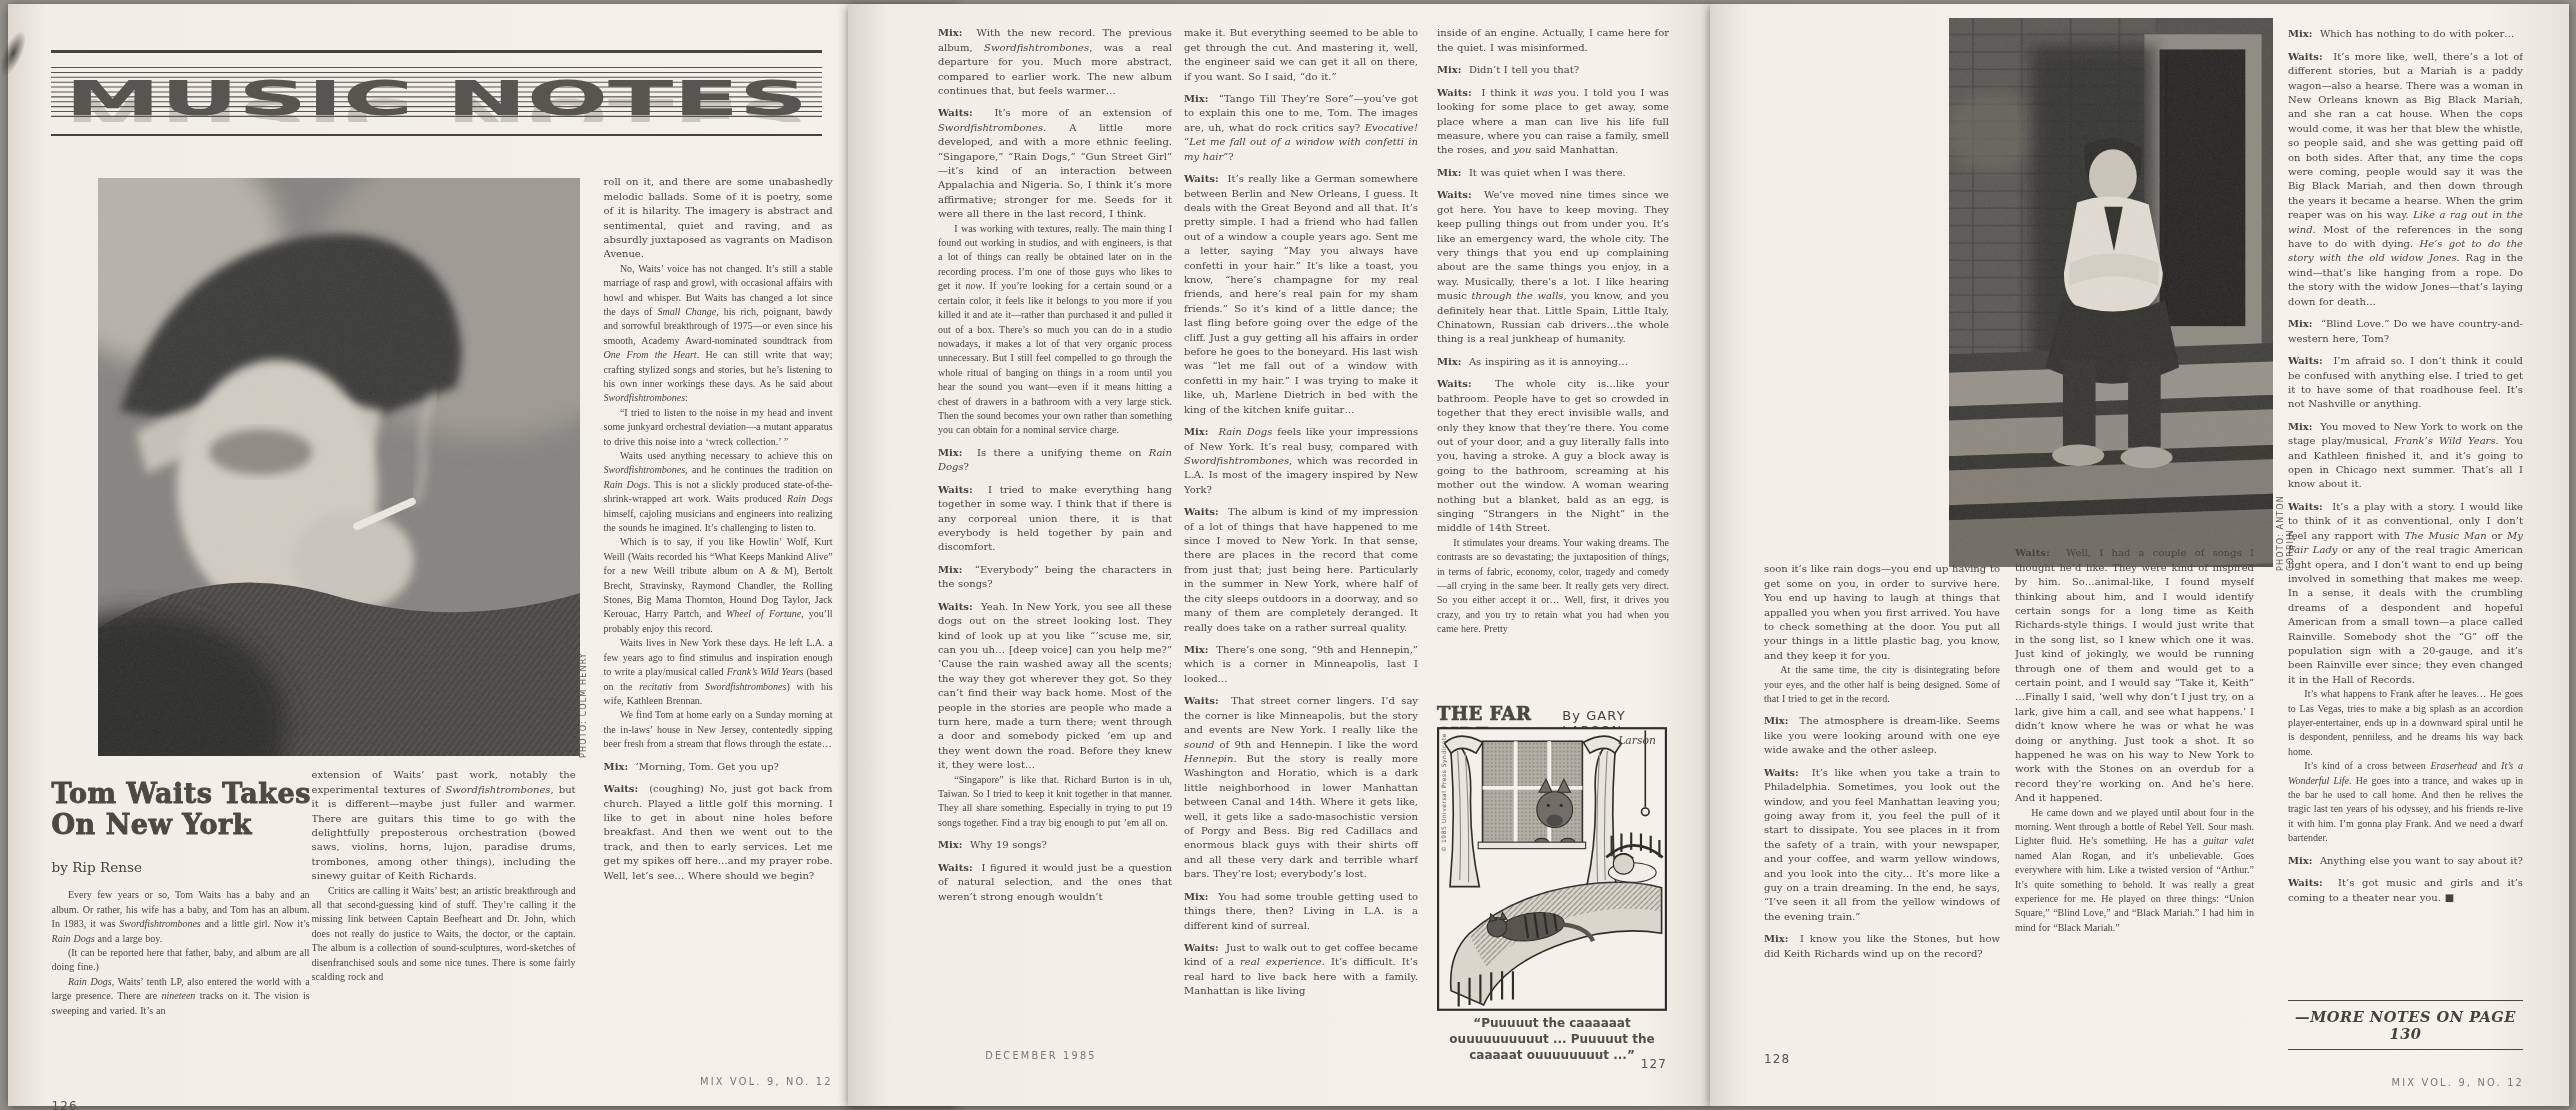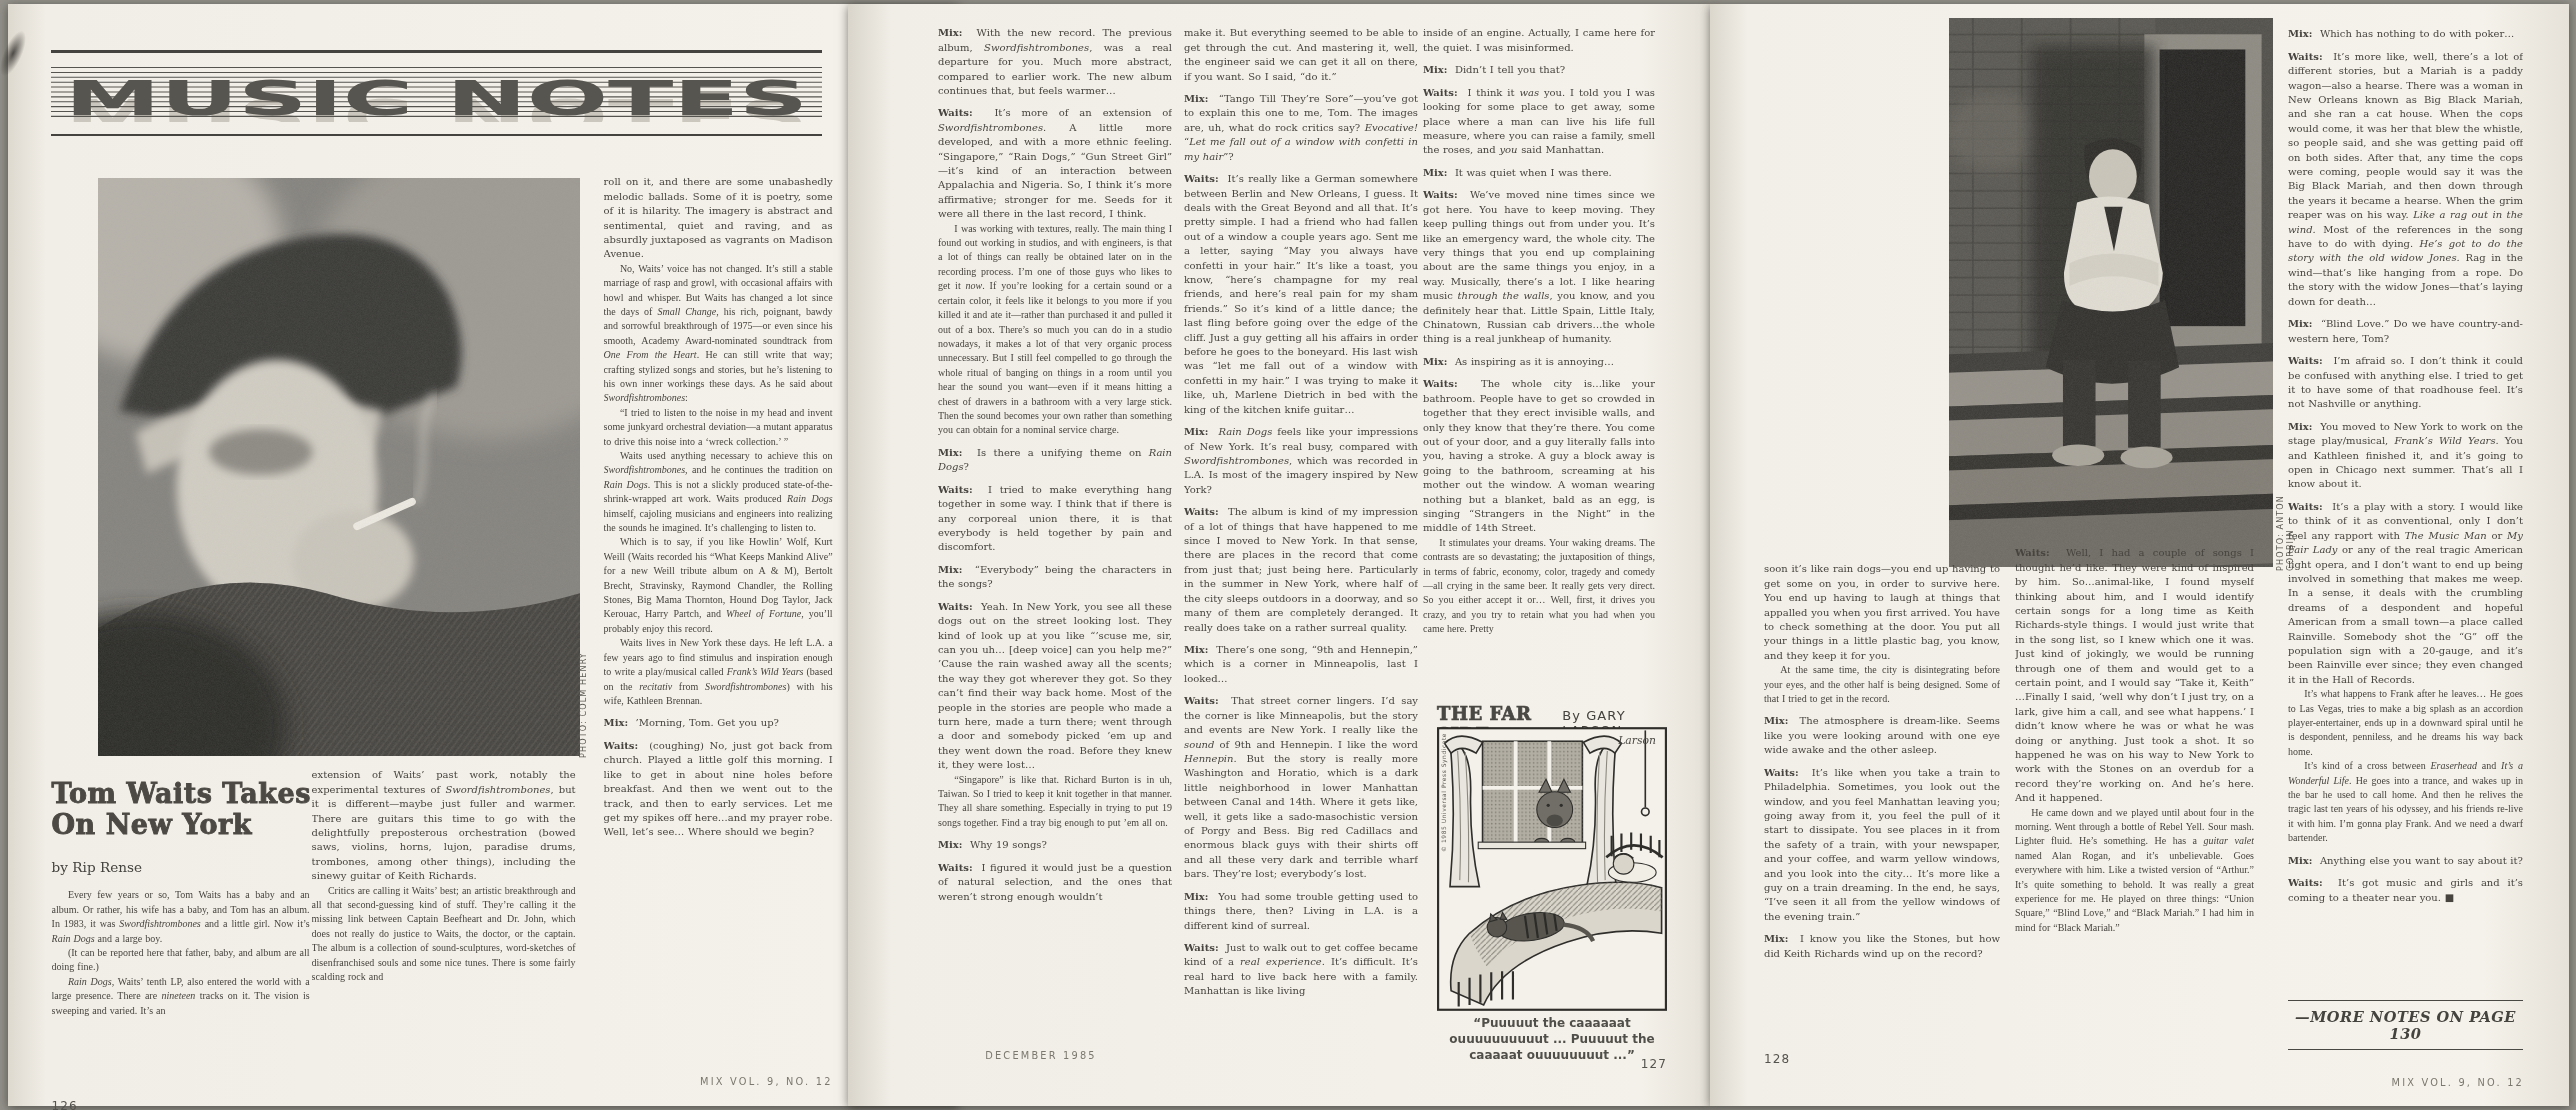--- a/index.html
+++ b/index.html
@@ -103,20 +103,21 @@
         <p class="cont">extension of Waits’ past work, notably the experimental textures of <i>Swordfishtrombones</i>, but it is different—maybe just fuller and warmer. There are guitars this time to go with the delightfully preposterous orchestration (bowed saws, violins, horns, lujon, paradise drums, trombones, among other things), including the sinewy guitar of Keith Richards.</p>
         <p class="ind">Critics are calling it Waits’ best; an artistic breakthrough and all that second-guessing kind of stuff. They’re calling it the missing link between Captain Beefheart and Dr. John, which does not really do justice to Waits, the doctor, or the captain. The album is a collection of sound-sculptures, word-sketches of disenfranchised souls and some nice tunes. There is some fairly scalding rock and</p>
       </div>
     <div class="col" style="left:596px;top:171px;width:229px;height:904px;">
         <p class="cont">roll on it, and there are some unabashedly melodic ballads. Some of it is poetry, some of it is hilarity. The imagery is abstract and sentimental, quiet and raving, and as absurdly juxtaposed as vagrants on Madison Avenue.</p>
         <p class="ind">No, Waits’ voice has not changed. It’s still a stable marriage of rasp and growl, with occasional affairs with howl and whisper. But Waits has changed a lot since the days of <i>Small Change</i>, his rich, poignant, bawdy and sorrowful breakthrough of 1975—or even since his smooth, Academy Award-nominated soundtrack from <i>One From the Heart</i>. He can still write that way; crafting stylized songs and stories, but he’s listening to his own inner workings these days. As he said about <i>Swordfishtrombones</i>:</p>
         <p class="ind">“I tried to listen to the noise in my head and invent some junkyard orchestral deviation—a mutant apparatus to drive this noise into a ‘wreck collection.’ ”</p>
         <p class="ind">Waits used anything necessary to achieve this on <i>Swordfishtrombones</i>, and he continues the tradition on <i>Rain Dogs</i>. This is not a slickly produced state-of-the-shrink-wrapped art work. Waits produced <i>Rain Dogs</i> himself, cajoling musicians and engineers into realizing the sounds he imagined. It’s challenging to listen to.</p>
         <p class="ind">Which is to say, if you like Howlin’ Wolf, Kurt Weill (Waits recorded his “What Keeps Mankind Alive” for a new Weill tribute album on A &amp; M), Bertolt Brecht, Stravinsky, Raymond Chandler, the Rolling Stones, Big Mama Thornton, Hound Dog Taylor, Jack Kerouac, Harry Partch, and <i>Wheel of Fortune</i>, you’ll probably enjoy this record.</p>
         <p class="ind">Waits lives in New York these days. He left L.A. a few years ago to find stimulus and inspiration enough to write a play/musical called <i>Frank’s Wild Years</i> (based on the <i>recitativ</i> from <i>Swordfishtrombones</i>) with his wife, Kathleen Brennan.</p>
+        <p class="ind">We find Tom at home early on a Sunday morning at the in-laws’ house in New Jersey, contentedly sipping beer fresh from a stream that flows through the estate…</p>
         <p class="qa"><b>Mix:</b>&nbsp;&nbsp;’Morning, Tom. Get you up?</p>
         <p class="qa"><b>Waits:</b>&nbsp;&nbsp;(coughing) No, just got back from church. Played a little golf this morning. I like to get in about nine holes before breakfast. And then we went out to the track, and then to early services. Let me get my spikes off here…and my prayer robe. Well, let’s see… Where should we begin?</p>
       </div>
 
     <div class="folio" style="left:44px;top:1057px;margin-top:38px;">126</div>
     <div class="runfoot" style="left:624px;top:1072px;width:201px;">MIX VOL. 9, NO. 12</div>
   </div>
 
   <div class="page" id="page2">
     <div class="col" style="left:90px;top:22px;width:234px;height:1018px;">
@@ -135,21 +136,21 @@
         <p class="cont">make it. But everything seemed to be able to get through the cut. And mastering it, well, the engineer said we can get it all on there, if you want. So I said, “do it.”</p>
         <p class="qa"><b>Mix:</b>&nbsp;&nbsp;“Tango Till They’re Sore”—you’ve got to explain this one to me, Tom. The images are, uh, what do rock critics say? <i>Evocative!</i> “<i>Let me fall out of a window with confetti in my hair</i>”?</p>
         <p class="qa"><b>Waits:</b>&nbsp;&nbsp;It’s really like a German somewhere between Berlin and New Orleans, I guess. It deals with the Great Beyond and all that. It’s pretty simple. I had a friend who had fallen out of a window a couple years ago. Sent me a letter, saying “May you always have confetti in your hair.” It’s like a toast, you know, “here’s champagne for my real friends, and here’s real pain for my sham friends.” So it’s kind of a little dance; the last fling before going over the edge of the cliff. Just a guy getting all his affairs in order before he goes to the boneyard. His last wish was “let me fall out of a window with confetti in my hair.” I was trying to make it like, uh, Marlene Dietrich in bed with the king of the kitchen knife guitar…</p>
         <p class="qa"><b>Mix:</b>&nbsp;&nbsp;<i>Rain Dogs</i> feels like your impressions of New York. It’s real busy, compared with <i>Swordfishtrombones</i>, which was recorded in L.A. Is most of the imagery inspired by New York?</p>
         <p class="qa"><b>Waits:</b>&nbsp;&nbsp;The album is kind of my impression of a lot of things that have happened to me since I moved to New York. In that sense, there are places in the record that come from just that; just being here. Particularly in the summer in New York, where half of the city sleeps outdoors in a doorway, and so many of them are completely deranged. It really does take on a rather surreal quality.</p>
         <p class="qa"><b>Mix:</b>&nbsp;&nbsp;There’s one song, “9th and Hennepin,” which is a corner in Minneapolis, last I looked…</p>
         <p class="qa"><b>Waits:</b>&nbsp;&nbsp;That street corner lingers. I’d say the corner is like Minneapolis, but the story and events are New York. I really like the <i>sound</i> of 9th and Hennepin. I like the word <i>Hennepin</i>. But the story is really more Washington and Horatio, which is a dark little neighborhood in lower Manhattan between Canal and 14th. Where it gets like, well, it gets like a sado-masochistic version of Porgy and Bess. Big red Cadillacs and enormous black guys with their shirts off and all these very dark and terrible wharf bars. They’re lost; everybody’s lost.</p>
         <p class="qa"><b>Mix:</b>&nbsp;&nbsp;You had some trouble getting used to things there, then? Living in L.A. is a different kind of surreal.</p>
         <p class="qa"><b>Waits:</b>&nbsp;&nbsp;Just to walk out to get coffee became kind of a <i>real experience</i>. It’s difficult. It’s real hard to live back here with a family. Manhattan is like living</p>
       </div>
-    <div class="col" style="left:575px;top:22px;width:232px;height:679px;">
+    <div class="col" style="left:589px;top:22px;width:232px;height:679px;">
         <p class="cont">inside of an engine. Actually, I came here for the quiet. I was misinformed.</p>
         <p class="qa"><b>Mix:</b>&nbsp;&nbsp;Didn’t I tell you that?</p>
         <p class="qa"><b>Waits:</b>&nbsp;&nbsp;I think it <i>was</i> you. I told you I was looking for some place to get away, some place where a man can live his life full measure, where you can raise a family, smell the roses, and <i>you</i> said Manhattan.</p>
         <p class="qa"><b>Mix:</b>&nbsp;&nbsp;It was quiet when I was there.</p>
         <p class="qa"><b>Waits:</b>&nbsp;&nbsp;We’ve moved nine times since we got here. You have to keep moving. They keep pulling things out from under you. It’s like an emergency ward, the whole city. The very things that you end up complaining about are the same things you enjoy, in a way. Musically, there’s a lot. I like hearing music <i>through the walls</i>, you know, and you definitely hear that. Little Spain, Little Italy, Chinatown, Russian cab drivers…the whole thing is a real junkheap of humanity.</p>
         <p class="qa"><b>Mix:</b>&nbsp;&nbsp;As inspiring as it is annoying…</p>
         <p class="qa"><b>Waits:</b>&nbsp;&nbsp;The whole city is…like your bathroom. People have to get so crowded in together that they erect invisible walls, and only they know that they’re there. You come out of your door, and a guy literally falls into you, having a stroke. A guy a block away is going to the bathroom, screaming at his mother out the window. A woman wearing nothing but a blanket, bald as an egg, is singing “Strangers in the Night” in the middle of 14th Street.</p>
         <p class="ind">It stimulates your dreams. Your waking dreams. The contrasts are so devastating; the juxtaposition of things, in terms of fabric, economy, color, tragedy and comedy—all crying in the same beer. It really gets very direct. So you either accept it or… Well, first, it drives you crazy, and you try to retain what you had when you came here. Pretty</p>
       </div>
 

